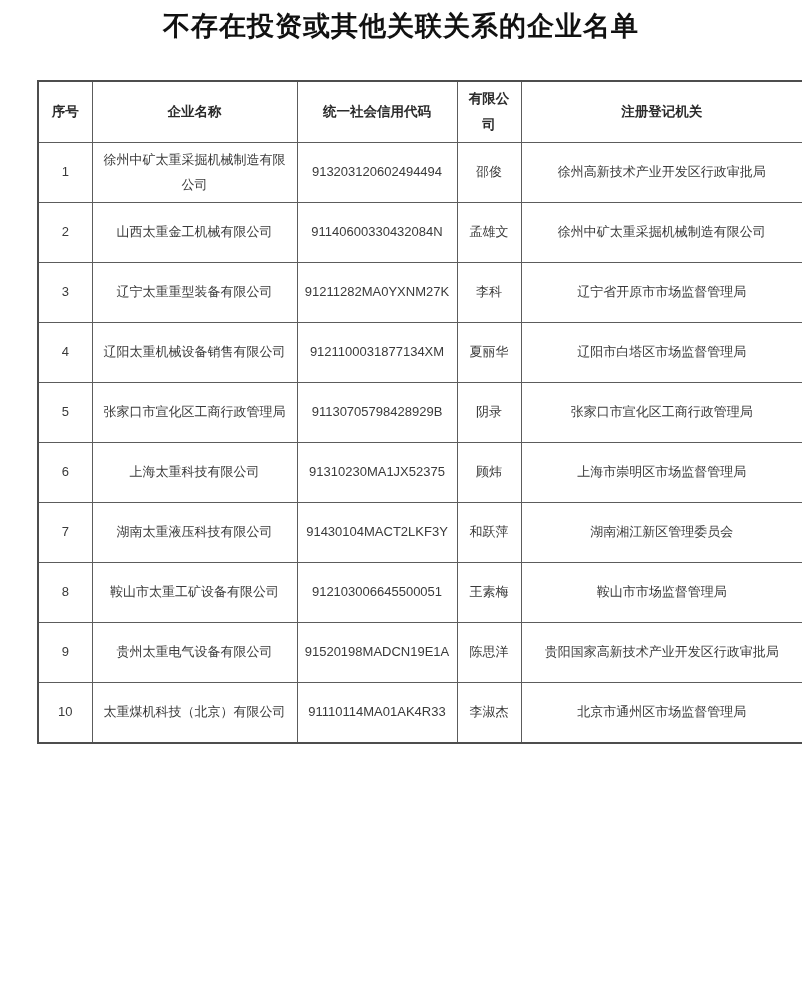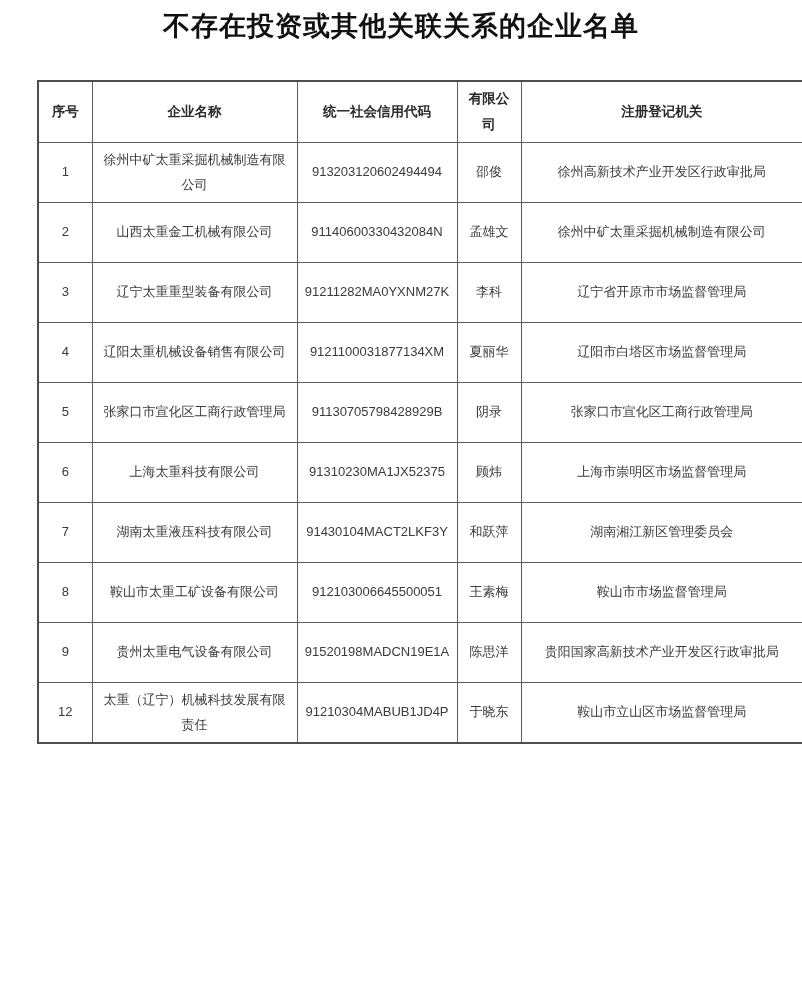--- a/index.html
+++ b/index.html
@@ -151,26 +151,26 @@
   </tr>
 
   <tr>
     <td>9</td>
     <td>贵州太重电气设备有限公司</td>
     <td>91520198MADCN19E1A</td>
     <td>陈思洋</td>
     <td>贵阳国家高新技术产业开发区行政审批局</td>
   </tr>
 
+  <tr>
+    <td>10</td>
+    <td>太重煤机科技（北京）有限公司</td>
+    <td>91110114MA01AK4R33</td>
+    <td>李淑杰</td>
+    <td>北京市通州区市场监督管理局</td>
+  </tr>
 
 
-  <tr>
-    <td>12</td>
-    <td>太重（辽宁）机械科技发展有限责任</td>
-    <td>91210304MABUB1JD4P</td>
-    <td>于晓东</td>
-    <td>鞍山市立山区市场监督管理局</td>
-  </tr>
 
 
 </tbody>
   </table>
 </div>
 
 </body></html>

